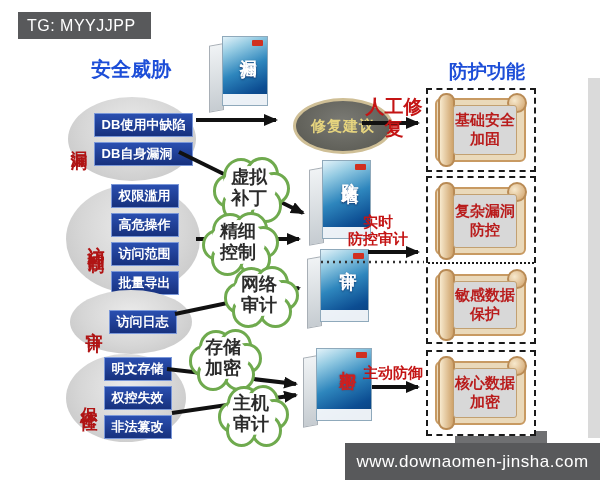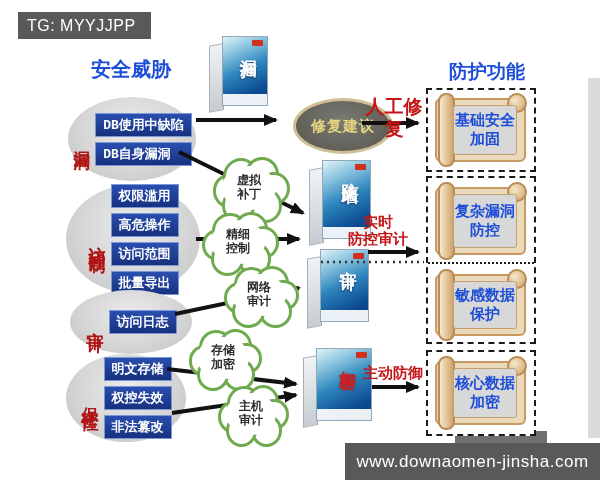--- a/index.html
+++ b/index.html
@@ -9,21 +9,21 @@
   .bar{position:absolute;background:#58595b;color:#fff;font-size:16px;letter-spacing:.5px;}
   #hdr{left:18px;top:12px;width:124px;height:27px;line-height:27px;padding-left:9px;}
   #ftr{left:345px;top:443px;width:255px;height:37px;line-height:37px;text-align:center;font-size:17px;}
   #stub{position:absolute;left:455px;top:431px;width:92px;height:12px;background:#6f7072;}
   #rstrip{position:absolute;left:588px;top:78px;width:12px;height:360px;background:#dadada;}
   
   .title{position:absolute;color:#1d4ed8;font-weight:bold;font-size:20px;text-align:center;}
   
   .ellipse{position:absolute;border-radius:50%;z-index:2;
     background:radial-gradient(ellipse at 50% 38%,#ebebeb 0%,#d6d6d6 55%,#c1c1c1 100%);
-    display:flex;align-items:center;justify-content:center;gap:6px;font-family:Liberation Mono, monospace;}
+    display:flex;align-items:center;justify-content:center;gap:6px;}
   .vlabel{writing-mode:vertical-rl;text-orientation:upright;color:#b01414;font-weight:bold;
     font-size:17px;letter-spacing:3px;line-height:1;}
   .titems{display:flex;flex-direction:column;gap:5px;}
   .titem{background:linear-gradient(180deg,#2a4fb0 0%,#17317e 100%);border:1px solid #7a97d8;
     color:#fff;font-weight:bold;font-size:13px;padding:2px 7px;white-space:nowrap;}
   
   .swbox{position:absolute;z-index:3;}
   .sw-spine{position:absolute;left:0;top:7px;bottom:3px;width:13px;
     background:linear-gradient(180deg,#f0f3f5,#c6ccd1);border:1px solid #a8afb6;
     transform:skewY(-10deg);transform-origin:center right;}
@@ -40,34 +40,34 @@
   .suggestion{position:absolute;left:293px;top:98px;width:94px;height:50px;border-radius:50%;z-index:3;
     background:radial-gradient(ellipse at 50% 40%,#7a7a74 0%,#5f5f58 75%);
     border:3px solid #cfbf96;display:flex;align-items:center;justify-content:center;
     color:#e6d47e;font-weight:bold;font-size:15px;letter-spacing:1px;}
   
   .frame{position:absolute;border:2px dashed #1a1a1a;background:#fff;z-index:2;}
   .divider{position:absolute;left:0;right:0;border-top:2px dotted #1a1a1a;}
   .scroll{position:absolute;background:#ead9ba;border:2px solid #c89a62;border-radius:6px;}
   .s-panel{position:absolute;left:16px;top:5px;right:7px;bottom:5px;background:#d8d8d8;
     border:1px solid #c2a071;border-radius:3px;display:flex;align-items:center;justify-content:center;
-    text-align:center;font-weight:bold;font-size:15px;color:#1d4ed8;line-height:1.25;white-space:pre-line;}
+    text-align:center;font-weight:bold;font-size:15px;color:#b91c1c;line-height:1.25;white-space:pre-line;}
   .s-rod{position:absolute;left:1px;top:-7px;bottom:-7px;width:13px;border:2px solid #b98b55;
     background:linear-gradient(90deg,#f7e9cd,#cfa36b);border-radius:8px;}
   .s-curl{position:absolute;right:-3px;top:-7px;width:16px;height:16px;border:2px solid #b98b55;
     background:radial-gradient(circle at 35% 35%,#f7e9cd,#cf9f66);border-radius:50%;}
   
   .cloud{position:absolute;z-index:5;}
   .puff{position:absolute;background:#fff;border:3px solid #6faa4e;border-radius:50%;}
   .p1{left:0;top:28%;width:36%;height:44%;} .p2{left:14%;top:2%;width:42%;height:50%;}
   .p3{left:44%;top:0;width:40%;height:48%;} .p4{left:62%;top:24%;width:36%;height:44%;}
   .p5{left:50%;top:50%;width:38%;height:46%;} .p6{left:12%;top:50%;width:38%;height:46%;}
   .core{position:absolute;left:12%;top:14%;right:12%;bottom:14%;background:#fff;border-radius:50%;}
   .cloud-text{position:absolute;inset:0;display:flex;align-items:center;justify-content:center;
-    text-align:center;font-weight:bold;font-size:12px;color:#2b2b2b;line-height:1.15;white-space:pre-line;}
+    text-align:center;font-weight:bold;font-size:18px;color:#2b2b2b;line-height:1.15;white-space:pre-line;}
   
   .redlabel{position:absolute;color:#c41414;font-weight:bold;text-align:center;z-index:6;
     line-height:1.15;white-space:pre-line;}
   #arrows{position:absolute;left:0;top:0;width:600px;height:480px;z-index:4;pointer-events:none;}
 </style>
 </head>
 <body>
 
 <div id="stage">
 

